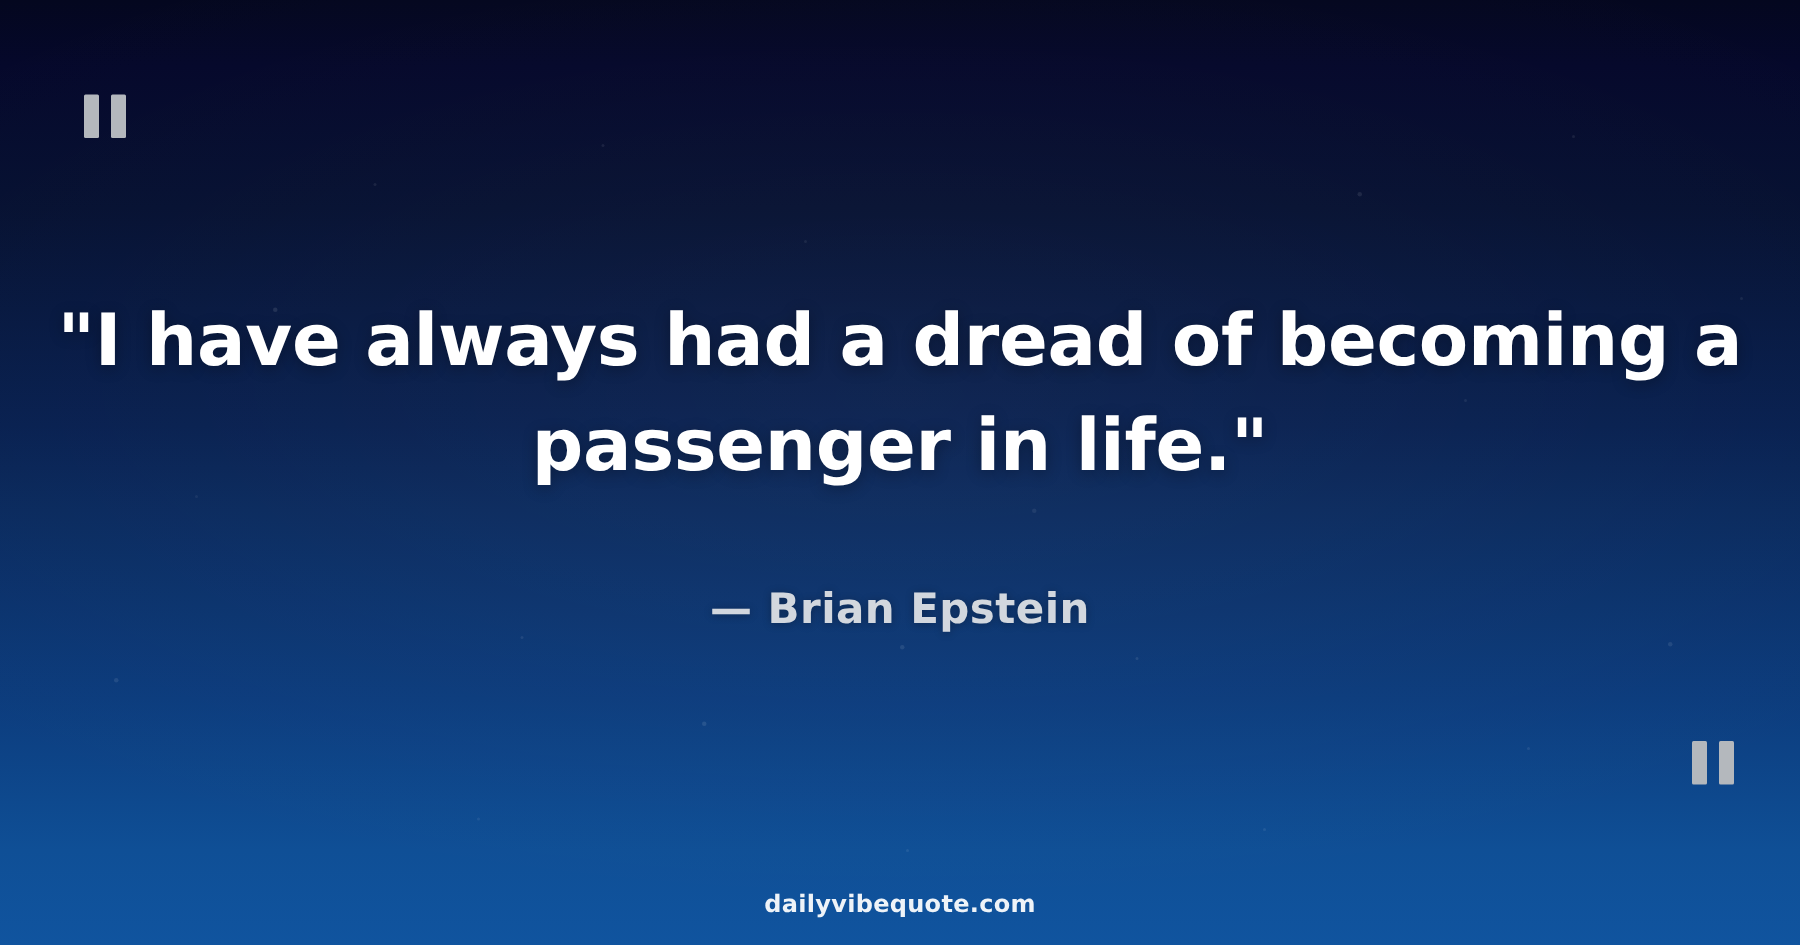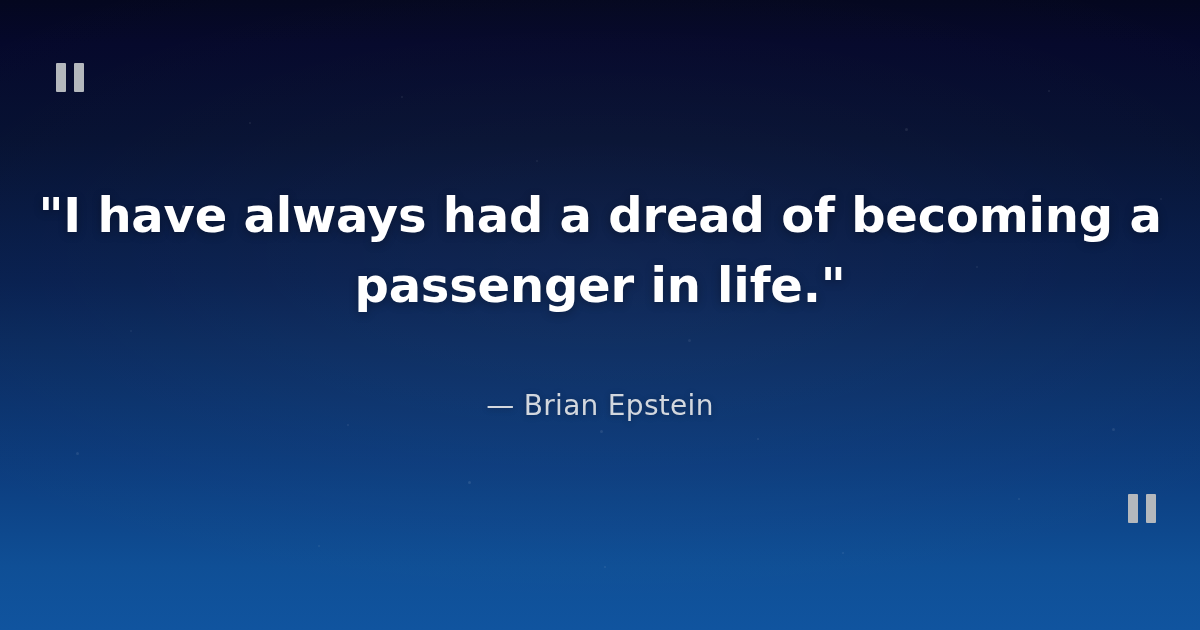--- a/index.html
+++ b/index.html
@@ -101,25 +101,25 @@
     font-size: 48px;
     line-height: 70px;
     font-weight: bold;
     color: #ffffff;
     letter-spacing: -0.2px;
     text-shadow: 0 2px 10px rgba(0,0,0,0.30);
     transform: translateY(-36px);
   }
 
   .attribution {
-    margin: 12px;
+    margin: 0;
     padding: 0;
     font-size: 28px;
     line-height: 34px;
-    font-weight: normal;
+    font-weight: bold;
     color: #d2d7de;
     letter-spacing: 0.3px;
     text-shadow: 0 1px 6px rgba(0,0,0,0.28);
     transform: translateY(21px);
   }
 
   .site-footer {
     position: absolute;
     left: 0;
     right: 0;
@@ -172,14 +172,15 @@
   </div>
 
   <div class="content">
     <p class="quote-text">
       <span style="display: block;">"I have always had a dread of becoming a</span>
       <span style="display: block;">passenger in life."</span>
     </p>
     <p class="attribution">— Brian Epstein</p>
   </div>
 
+  <div class="site-footer">dailyvibequote.com</div>
 
 </div>
 
 </body></html>

